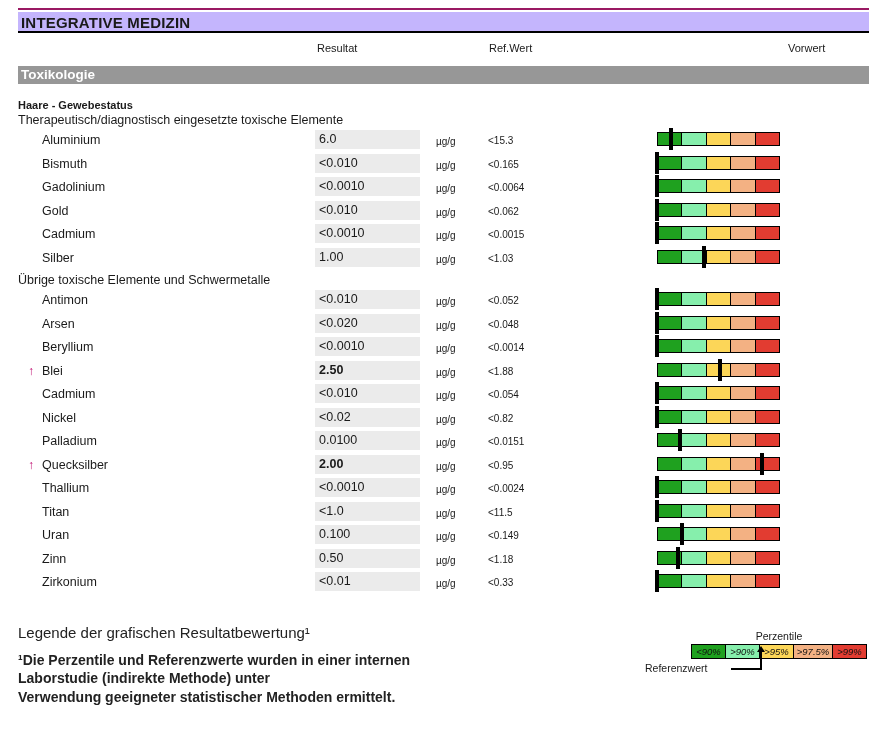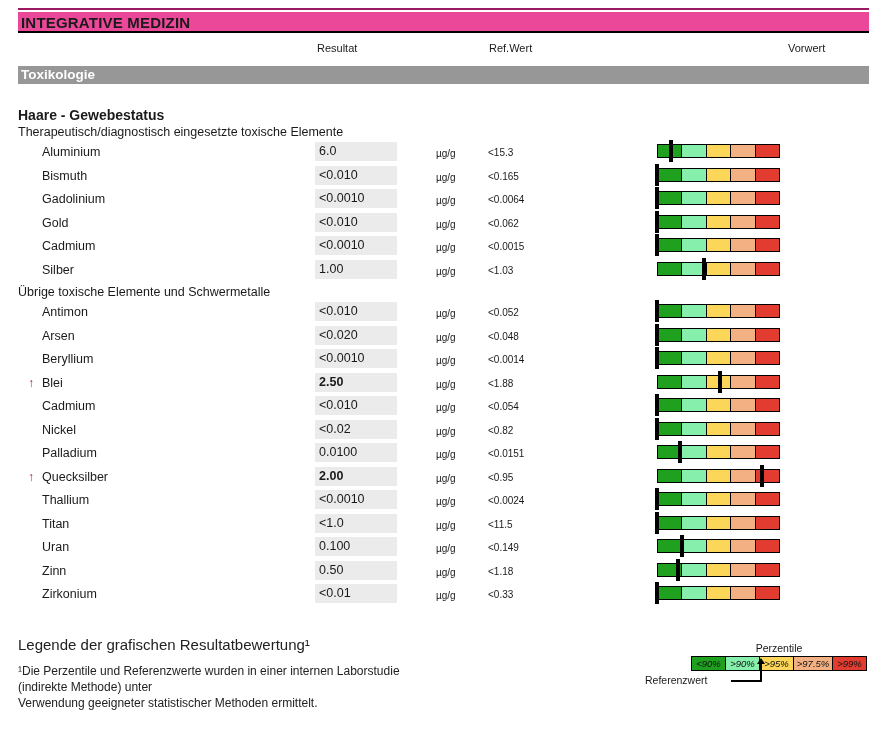--- a/index.html
+++ b/index.html
@@ -7,49 +7,49 @@
   body {
     width:887px; height:732px;
     font-family:"Liberation Sans","DejaVu Sans",sans-serif;
     color:#1a1a1a; overflow:hidden;
   }
   .page { position:relative; width:887px; padding:0 18px; }
 
   .top-line { margin-top:8px; height:2px; background:#9A1963; }
 
   .title-band {
-    margin-top:2px; height:21px; background:#ec4899;
+    margin-top:2px; height:21px; background:#c4b5fd;
     border-bottom:2px solid #000; padding:2px 0 0 3px;
   }
   .title-band .title { font-size:15px; font-weight:bold; letter-spacing:0.2px; }
 
   .col-headers { position:relative; height:30px; }
   .col-headers span { position:absolute; top:9px; font-size:11px; }
   .ch-resultat { left:299px; }
   .ch-refwert  { left:471px; }
   .ch-vorwert  { left:770px; }
 
   .section-bar {
     margin-top:3px; height:18px; background:#979797;
     color:#ffffff; font-size:13.5px; font-weight:bold;
     padding:1px 0 0 3px;
   }
 
-  .subtitle { margin-top:23px; font-size:14px; font-weight:bold; }
+  .subtitle { margin-top:15px; font-size:11px; font-weight:bold; }
 
   .group-label { margin-top:2px; font-size:12.5px; height:17px; }
 
   .row { position:relative; height:23.5px; }
   .row .flag {
     position:absolute; left:10px; top:3px;
     color:#BE0A6E; font-size:12px; font-weight:bold;
   }
   .row .name { position:absolute; left:24px; top:3px; font-size:12.5px; }
   .row .result {
-    position:absolute; left:297px; top:0; width:82px; height:19px;
+    position:absolute; left:297px; top:0; width:105px; height:19px;
     background:#EBEBEB; font-size:12.5px; padding:2px 0 0 4px;
   }
   .row .result.bold { font-weight:bold; }
   .row .unit { position:absolute; left:418px; top:6px; font-size:10px; }
   .row .ref  { position:absolute; left:470px; top:5px; font-size:10px; }
   .row .bar  {
     position:absolute; left:639px; top:2px; width:123px; height:14px;
     display:flex;
   }
   .bar i, .legend-bar i {
@@ -61,21 +61,21 @@
   .s3 { background:#FCD658; }
   .s4 { background:#F3B183; }
   .s5 { background:#E23C31; }
   .bar .m {
     position:absolute; top:-4px; width:4px; height:22px;
     background:#000; border:none; flex:none; margin:0;
   }
 
   .legend { position:relative; margin-top:28px; height:90px; }
   .legend-title { font-size:15px; color:#222; }
-  .footnote { margin-top:10px; font-size:12px; line-height:1.35; width:420px; color:#222; }
+  .footnote { margin-top:10px; font-size:14px; line-height:1.35; width:420px; color:#222;font-weight:bold; }
 
   .legend-graphic { position:absolute; left:627px; top:6px; width:224px; font-size:10.5px; }
   .perc-label { margin-left:46px; width:176px; text-align:center; }
   .legend-bar {
     position:relative; margin-left:46px; margin-top:2px;
     width:176px; height:15px; display:flex;
   }
   .legend-bar i {
     display:flex; align-items:center; justify-content:center;
     font-size:9.5px; color:#111; white-space:nowrap; overflow:hidden;text-align:center;

